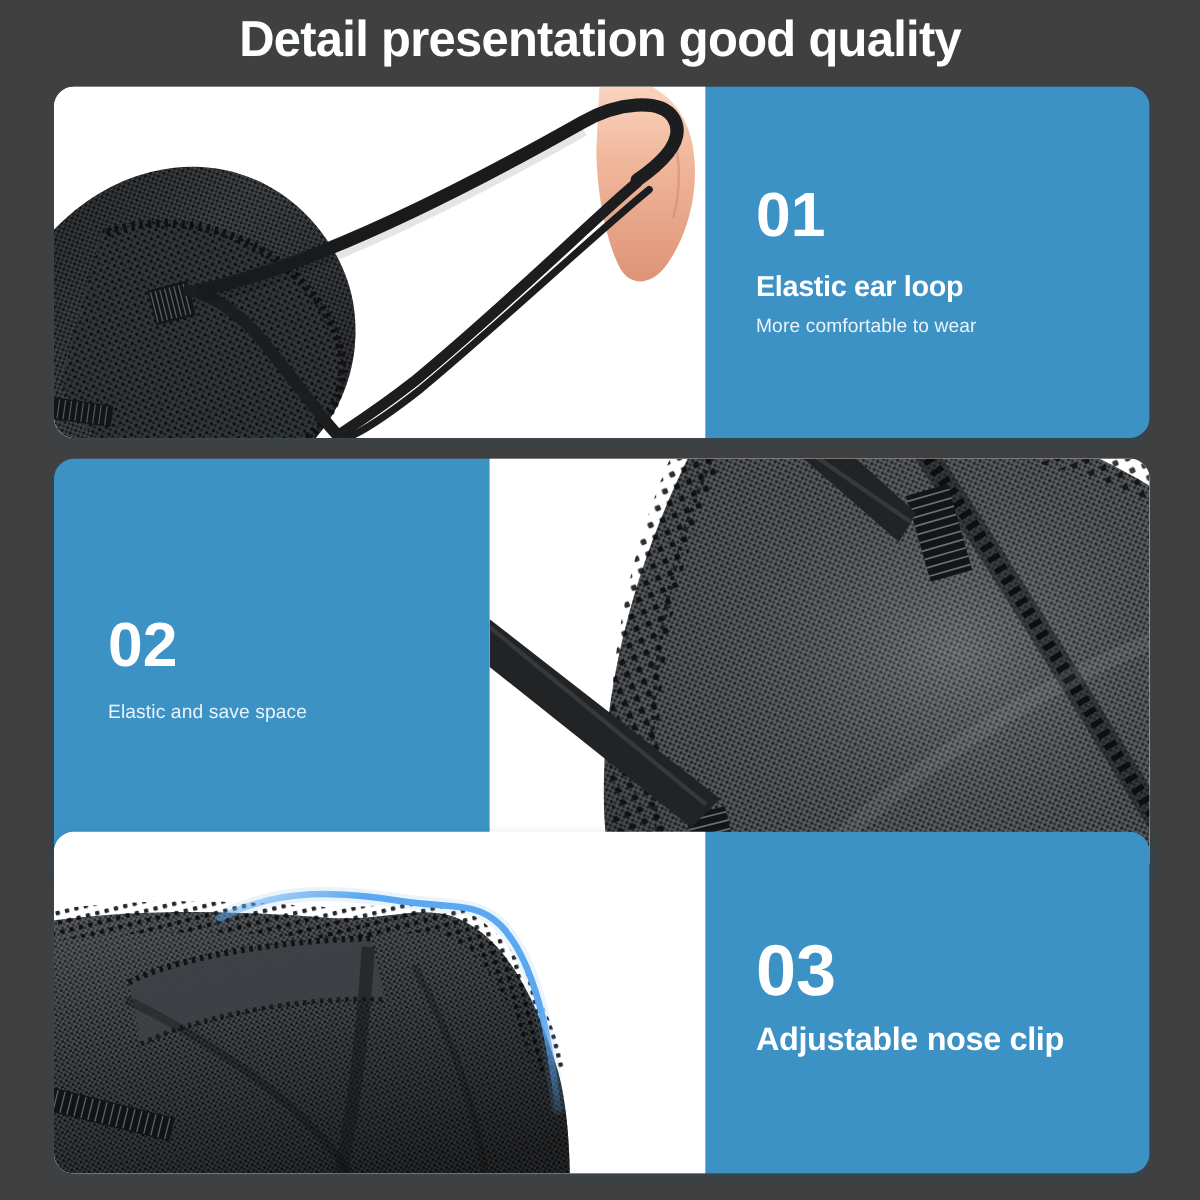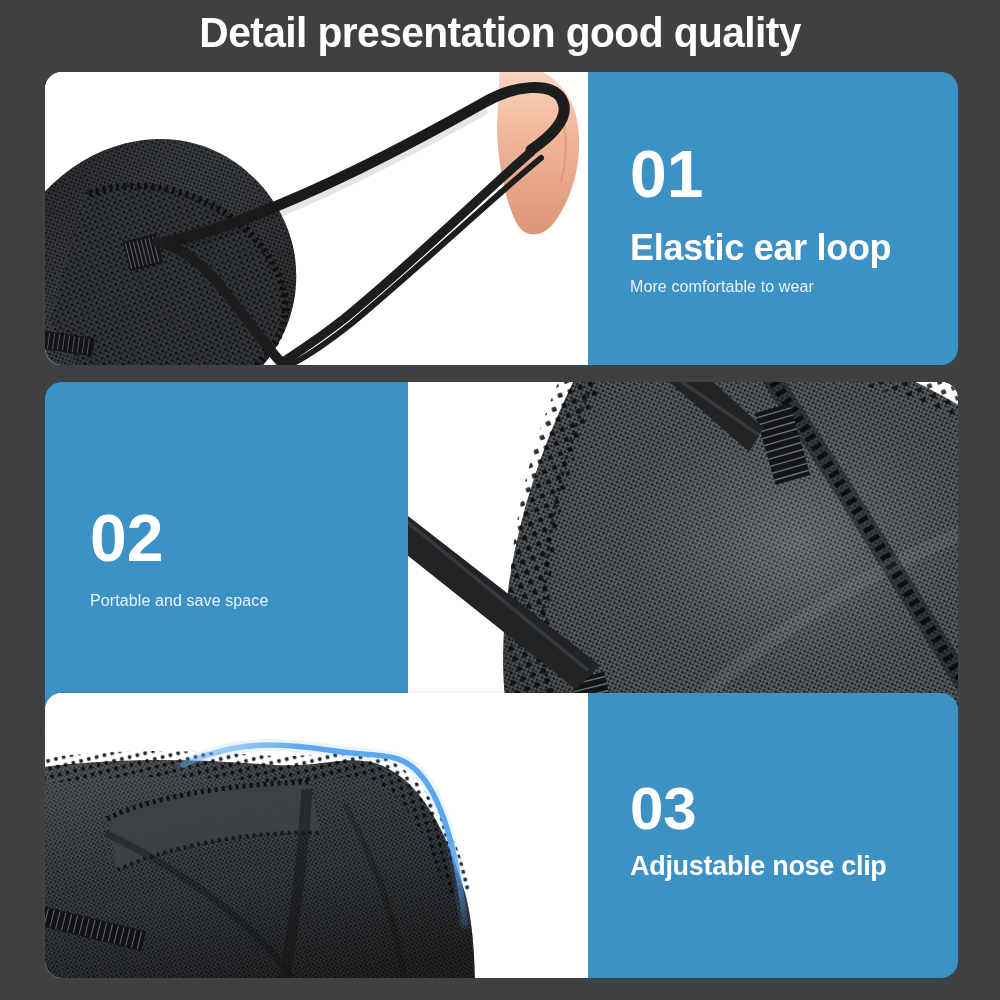--- a/index.html
+++ b/index.html
@@ -74,29 +74,29 @@
 
   
   #card-1 .photo-pane, #card-3 .photo-pane { width: 543px; height: 100%; }
   #card-1 .text-pane,  #card-3 .text-pane  { width: 370px; height: 100%; padding: 0 0 0 42px; }
   
   #card-2 .text-pane  { width: 363px; height: 100%; padding: 0 0 0 45px; }
   #card-2 .photo-pane { width: 550px; height: 100%; }
 
   .step-number {
     color: #ffffff;
-    font-size: 66px;
+    font-size: 52px;
     font-weight: bold;
     line-height: 1;
     letter-spacing: 0px;
     margin-bottom: 20px;
   }
   .step-title {
     color: #ffffff;
-    font-size: 36px;
+    font-size: 24px;
     font-weight: bold;
     line-height: 1.16;
     letter-spacing: -0.3px;
     margin-bottom: 9px;
   }
   .step-sub {
     color: #e9f3fa;
     font-size: 16px;
     font-weight: normal;
     line-height: 1.2;
@@ -223,21 +223,21 @@
       <div class="step-number">01</div>
       <div class="step-title">Elastic ear loop</div>
       <div class="step-sub">More comfortable to wear</div>
     </div>
   </div>
 
   <div class="card" id="card-2">
 
     <div class="text-pane">
       <div class="step-number">02</div>
-      <div class="step-sub">Portable and save space</div>
+      <div class="step-sub">Elastic and save space</div>
     </div>
 
     <div class="photo-pane">
       <svg class="photo-svg" viewBox="0 0 550 293" preserveAspectRatio="xMidYMid slice">
         <defs>
           <pattern id="mesh2" width="4.4" height="4.4" patternUnits="userSpaceOnUse" patternTransform="rotate(-22)">
             <rect width="4.4" height="4.4" fill="#5b5f63"></rect>
             <rect x="0.2" y="0.2" width="2" height="2" fill="#1b1d1f"></rect>
             <rect x="2.3" y="2.3" width="1.8" height="1.8" fill="#26282b"></rect>
           </pattern>

